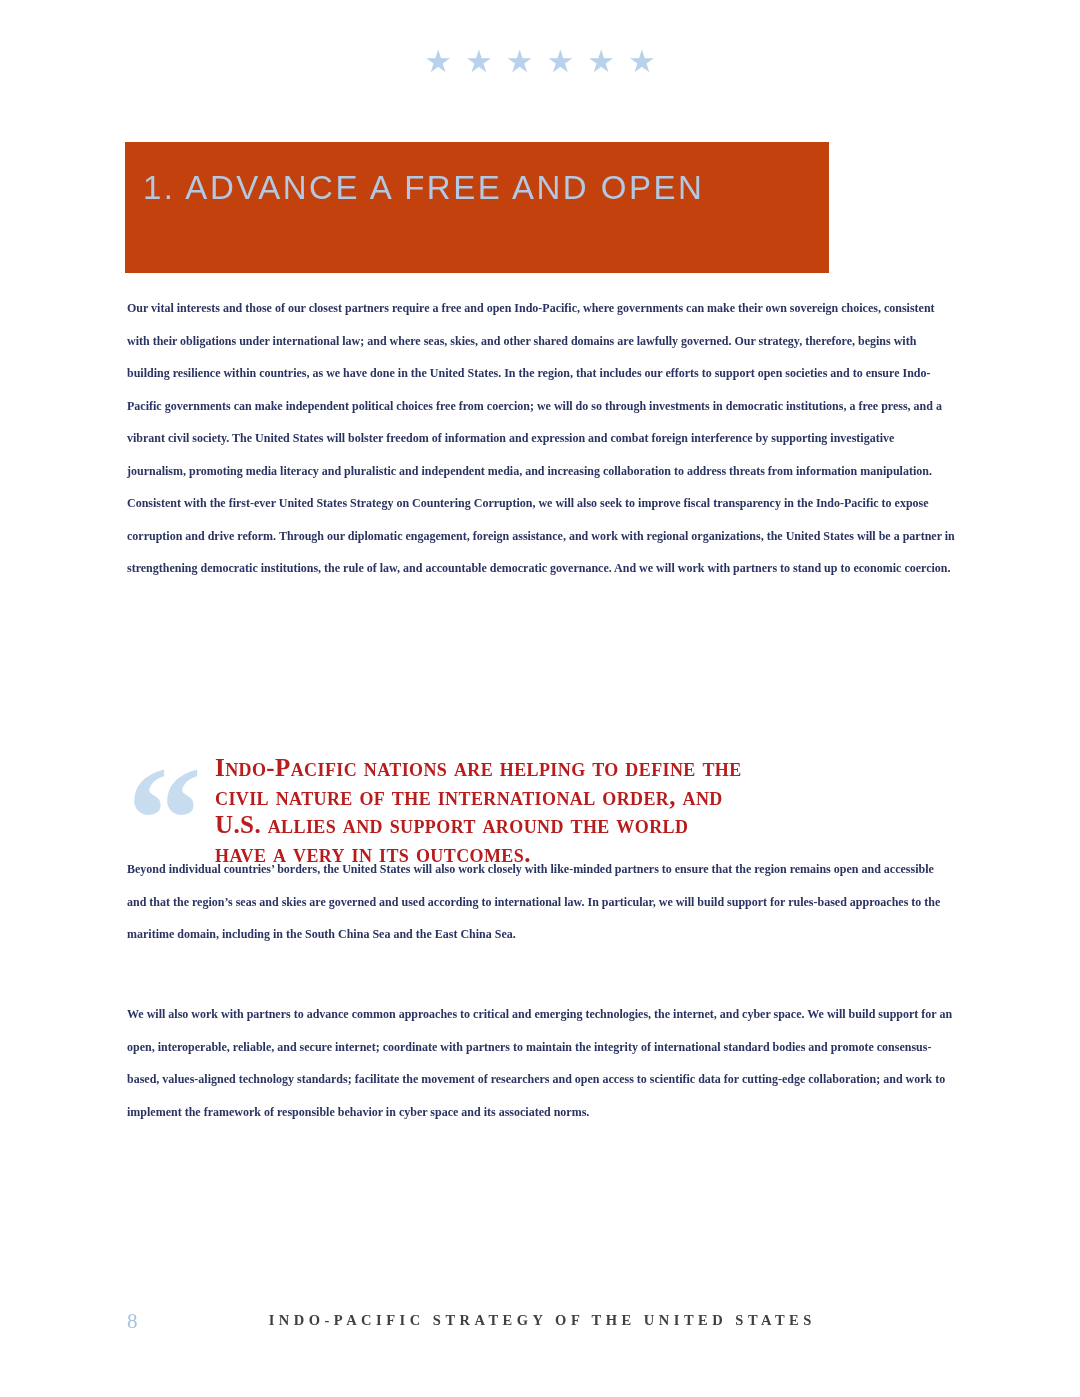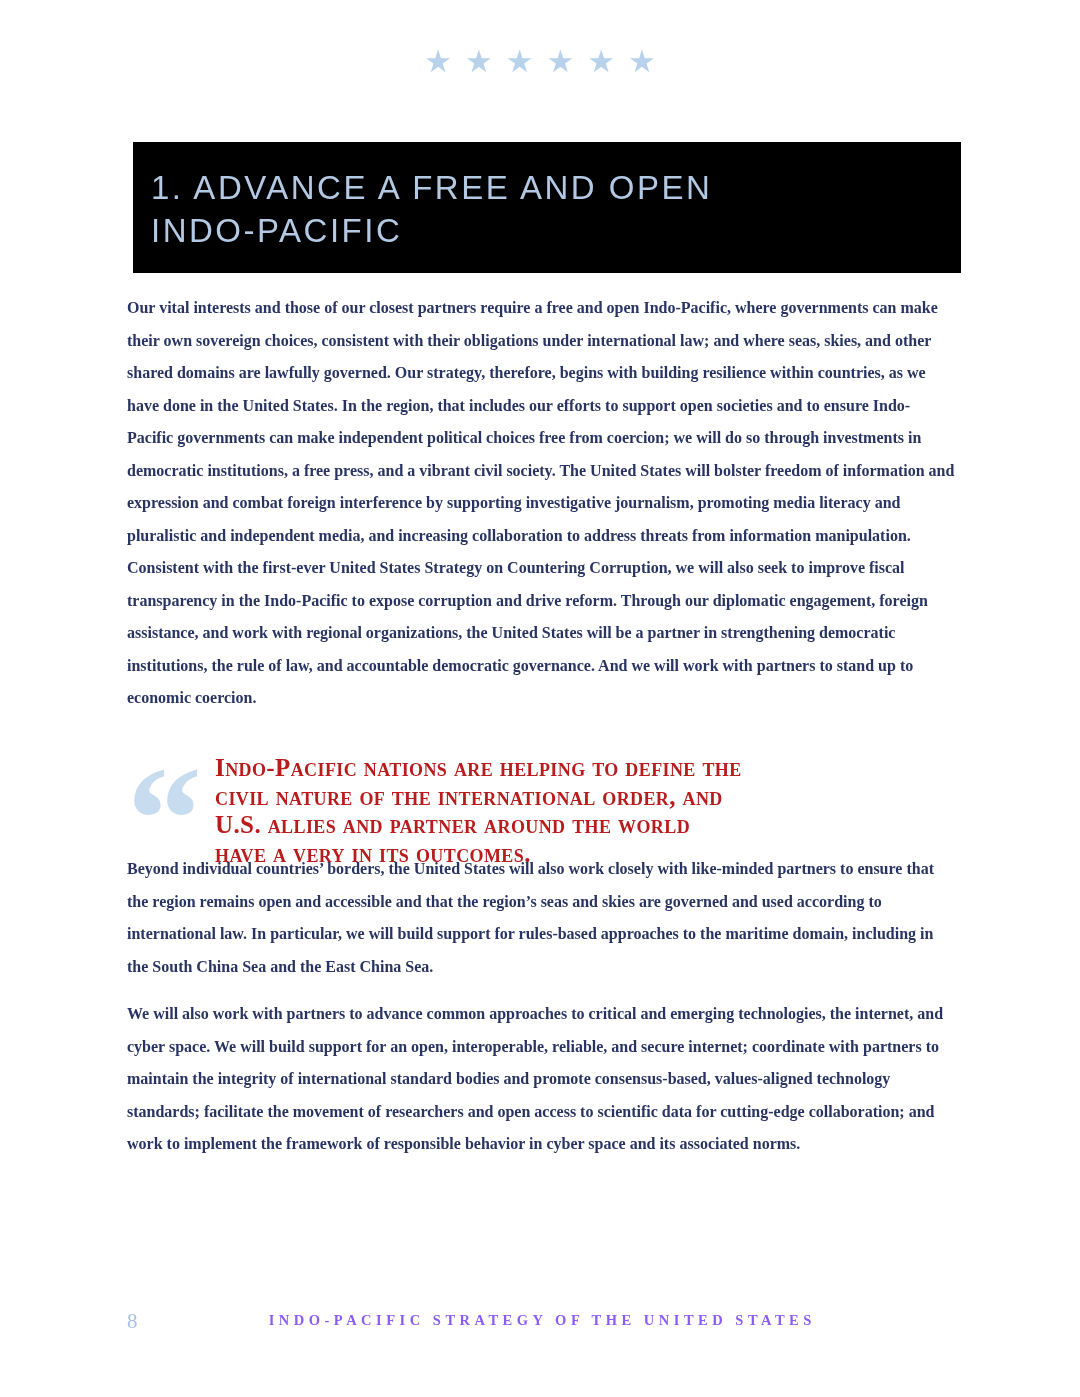--- a/index.html
+++ b/index.html
@@ -25,43 +25,42 @@
     letter-spacing: 13px;
     text-indent: 13px; 
     color: #b9d2ec;
   }
 
   
   .title-block {
     position: absolute;
     top: 142px;
     left: 125px;
-    width: 828px;
+    width: 704px;
     height: 131px;
-    background: #000000;
+    background: #c2410c;
     box-sizing: border-box;
     padding: 24px 20px 0 18px;
-    margin-left: 8px;
   }
   .title-line {
     font-family: "Liberation Sans", sans-serif;
     font-weight: 400;
     font-size: 33px;
     line-height: 43px;
     letter-spacing: 2.5px;
     color: #b3c8e2;
   }
 
   
   .para {
     position: absolute;
     left: 127px;
     width: 828px;
     margin: 0;
-    font-size: 16px;
+    font-size: 12px;
     line-height: 32.5px;
     font-weight: 700;
     color: #2a3462;
     text-align: left;
   }
   #para-1 { top: 292px; }
   #para-2 { top: 853px; }
   #para-3 { top: 998px; }
 
   
@@ -113,44 +112,43 @@
     font-weight: 400;
     color: #a5c3e1;
   }
   .footer-title {
     display: block;
     text-align: center;
     font-size: 14.5px;
     font-weight: 700;
     letter-spacing: 4.5px;
     text-indent: 4.5px;
-    color: #8b5cf6;
+    color: #404040;
     padding-top: 4px;
   }
 </style>
 </head>
 <body>
 
 <div class="page">
 
   <div class="stars">★★★★★★</div>
 
   <div class="title-block">
     <div class="title-line">1. ADVANCE A FREE AND OPEN</div>
-    <div class="title-line">INDO-PACIFIC</div>
   </div>
 
   <p class="para" id="para-1">Our vital interests and those of our closest partners require a free and open Indo-Pacific, where governments can make their own sovereign choices, consistent with their obligations under international law; and where seas, skies, and other shared domains are lawfully governed. Our strategy, therefore, begins with building resilience within countries, as we have done in the United States. In the region, that includes our efforts to support open societies and to ensure Indo-Pacific governments can make independent political choices free from coercion; we will do so through investments in democratic institutions, a free press, and a vibrant civil society. The United States will bolster freedom of information and expression and combat foreign interference by supporting investigative journalism, promoting media literacy and pluralistic and independent media, and increasing collaboration to address threats from information manipulation. Consistent with the first-ever United States Strategy on Countering Corruption, we will also seek to improve fiscal transparency in the Indo-Pacific to expose corruption and drive reform. Through our diplomatic engagement, foreign assistance, and work with regional organizations, the United States will be a partner in strengthening democratic institutions, the rule of law, and accountable democratic governance. And we will work with partners to stand up to economic coercion.</p>
 
   <div class="quote">
     <div class="quote-mark">“</div>
     <div class="quote-text">
       <div>Indo-Pacific nations are helping to define the</div>
       <div>civil nature of the international order, and</div>
-      <div>U.S. allies and partner around the world</div>
+      <div>U.S. allies and support around the world</div>
       <div>have a very in its outcomes.</div>
     </div>
   </div>
 
   <p class="para" id="para-2">Beyond individual countries’ borders, the United States will also work closely with like-minded partners to ensure that the region remains open and accessible and that the region’s seas and skies are governed and used according to international law. In particular, we will build support for rules-based approaches to the maritime domain, including in the South China Sea and the East China Sea.</p>
 
   <p class="para" id="para-3">We will also work with partners to advance common approaches to critical and emerging technologies, the internet, and cyber space. We will build support for an open, interoperable, reliable, and secure internet; coordinate with partners to maintain the integrity of international standard bodies and promote consensus-based, values-aligned technology standards; facilitate the movement of researchers and open access to scientific data for cutting-edge collaboration; and work to implement the framework of responsible behavior in cyber space and its associated norms.</p>
 
   <div class="footer">
     <span class="page-num">8</span>

